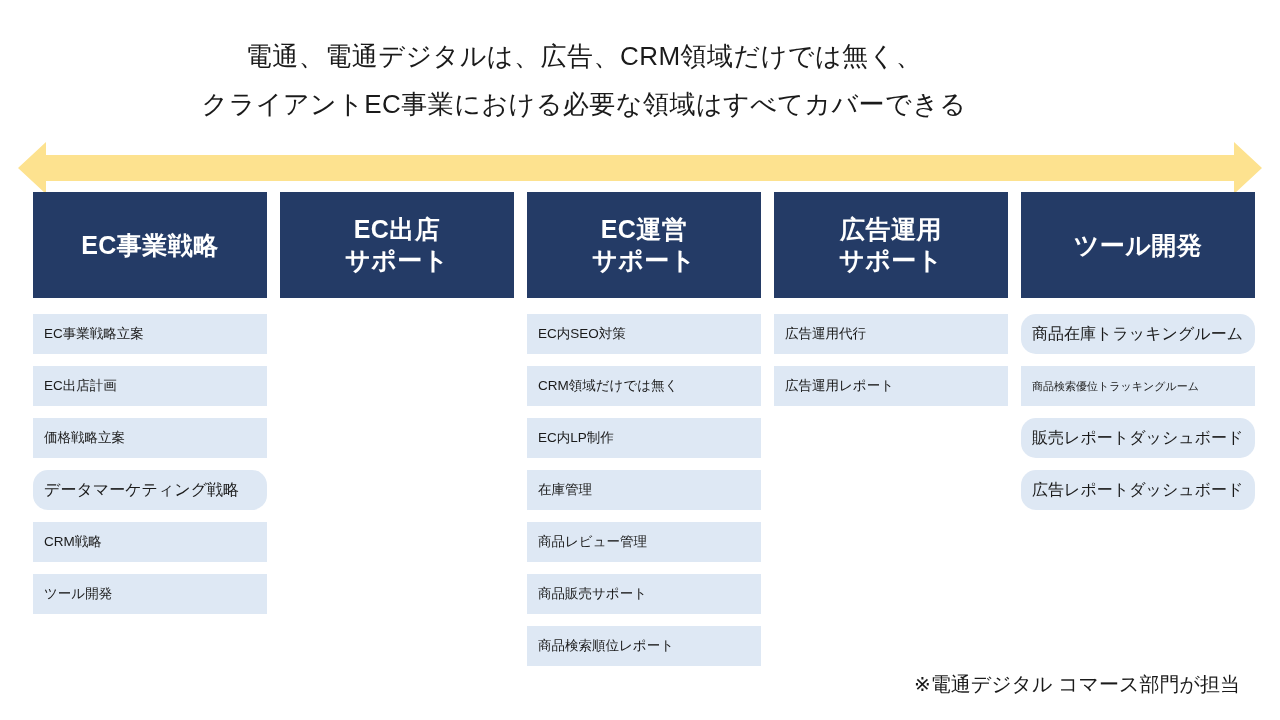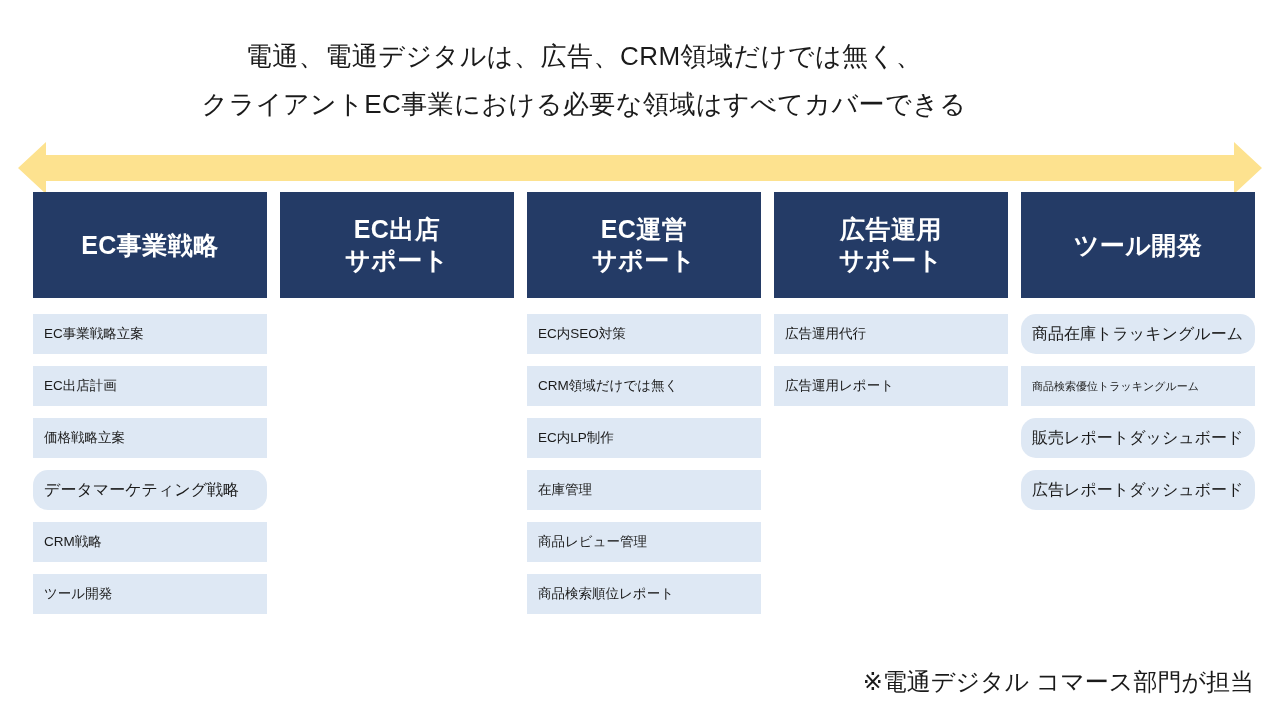--- a/index.html
+++ b/index.html
@@ -92,23 +92,23 @@
     white-space: nowrap;
     overflow: hidden;
   }
   .item.sz-sm { font-size: 13.5px; }
   .item.sz-xs { font-size: 16px; border-radius: 15px; }
   .item.sz-xxs { font-size: 11px; }
 
   
   .footnote {
     position: absolute;
-    right: 26px;
+    right: 40px;
     bottom: 22px;
-    font-size: 24px;
+    font-size: 20px;
     color: #1a1a1a;
     white-space: nowrap;
   }
 </style>
 </head>
 <body>
 
 <div class="title-block">
   <div class="title-line">電通、電通デジタルは、広告、CRM領域だけでは無く、</div>
   <div class="title-line">クライアントEC事業における必要な領域はすべてカバーできる</div>
@@ -150,20 +150,21 @@
           <span class="hl">EC運営</span>
           <span class="hl">サポート</span>
         </div>
       </div>
       <div class="items">
         <div class="item sz-sm">EC内SEO対策</div>
         <div class="item sz-sm">CRM領域だけでは無く</div>
         <div class="item sz-sm">EC内LP制作</div>
         <div class="item sz-sm">在庫管理</div>
         <div class="item sz-sm">商品レビュー管理</div>
+        <div class="item sz-sm">商品販売サポート</div>
         <div class="item sz-sm">商品検索順位レポート</div>
       </div>
     </div>
     <div class="column">
       <div class="col-header">
         <div>
           <span class="hl">広告運用</span>
           <span class="hl">サポート</span>
         </div>
       </div>

